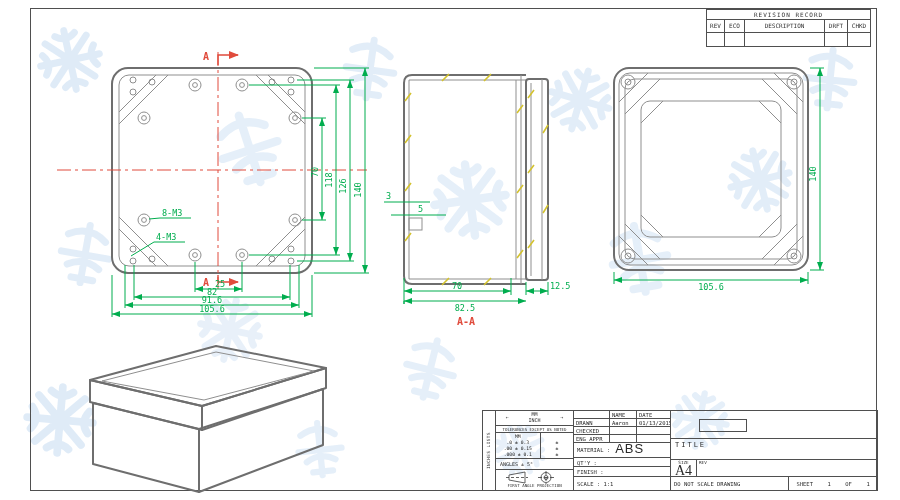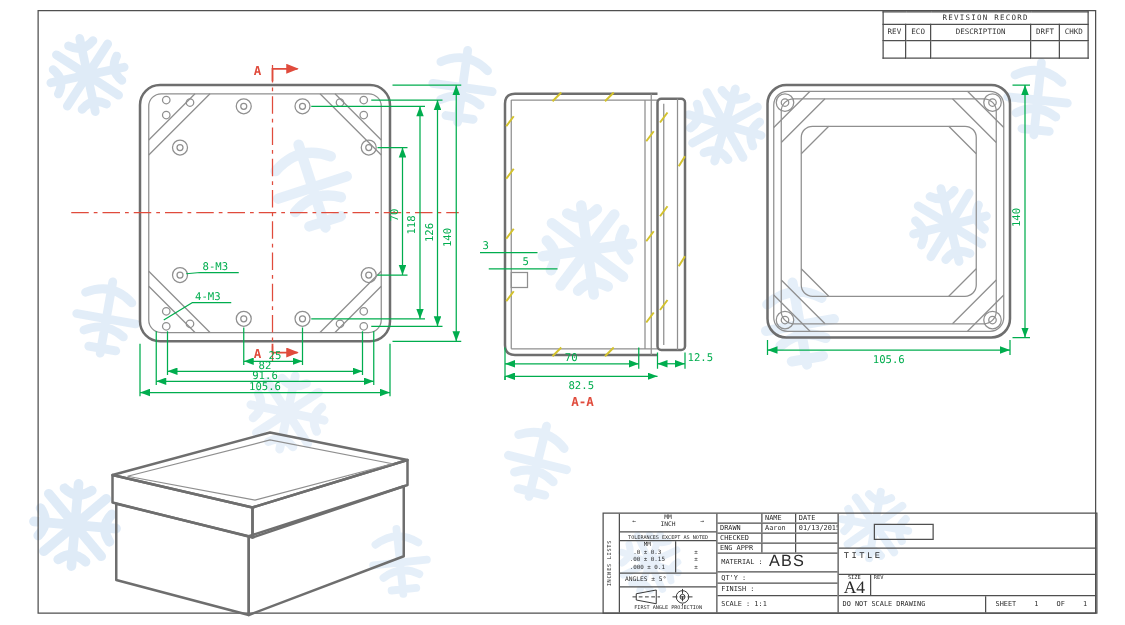--- a/index.html
+++ b/index.html
@@ -37,21 +37,21 @@
   .i-row:last-child{border-bottom:none;}
   .i-l{width:36px;border-right:1px solid #4f4f4f;padding:1px 0 0 2px;white-space:nowrap;overflow:hidden;}
   .i-n{width:27px;border-right:1px solid #4f4f4f;padding:1px 0 0 2px;white-space:nowrap;overflow:hidden;}
   .i-d{flex:1;padding:1px 0 0 2px;white-space:nowrap;overflow:hidden;}
   .h8{height:8px;} .h16{height:16px;} .h10{height:10px;} .h14{height:14px;}
   .i-single{padding:1px 0 0 3px;white-space:nowrap;display:flex;align-items:center;}
   .mat-val{font-family:"Liberation Sans",sans-serif;font-size:13px;letter-spacing:1px;margin-left:5px;margin-top:-2px;}
   .tb-right{flex:1;display:flex;flex-direction:column;}
   .r-logo{height:28px;position:relative;}
   .logo-box{position:absolute;left:28px;top:8px;width:48px;height:13px;border:1px solid #4f4f4f;}
-  .r-title2{height:21px;border-top:1px solid #4f4f4f;padding:2px 0 0 4px;font-size:7px;letter-spacing:2px;font-family:Liberation Mono, monospace;}
+  .r-title2{height:21px;border-top:1px solid #4f4f4f;padding:2px 0 0 4px;font-size:7px;letter-spacing:2px;}
   .r-dwg{height:18px;border-top:1px solid #4f4f4f;display:flex;}
   .dwg-l{flex:1;display:flex;flex-direction:column;border-right:1px solid #4f4f4f;}
   .dwg-no{height:8px;border-bottom:1px solid #4f4f4f;padding-left:3px;line-height:8px;white-space:nowrap;}
   .part-no{flex:1;padding-left:4px;display:flex;align-items:center;white-space:nowrap;}
   .part-val{font-size:8px;margin-left:8px;}
   .size-box{width:26px;border-right:1px solid #4f4f4f;text-align:center;}
   .size-box .sz-h{font-size:4.3px;line-height:5px;}
   .size-box .sz-v{font-size:14px;line-height:11px;font-family:Liberation Serif, serif;}
   .rev-box{width:30px;padding:1px 0 0 2px;font-size:4.3px;}
   .r-bot{height:14px;border-top:1px solid #4f4f4f;display:flex;}

